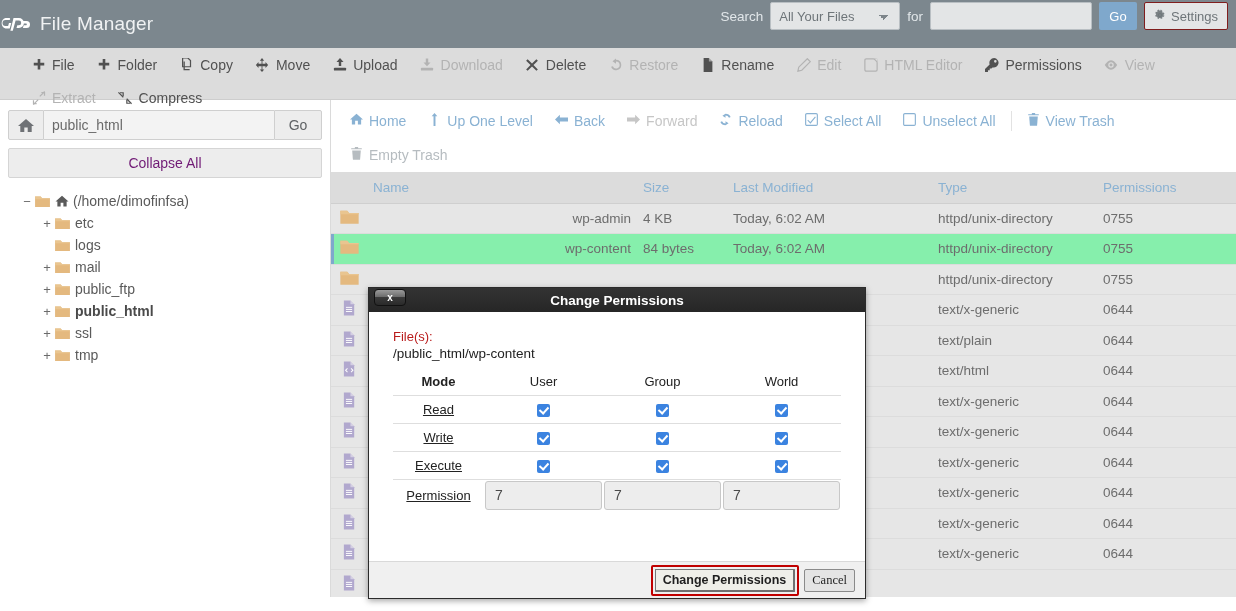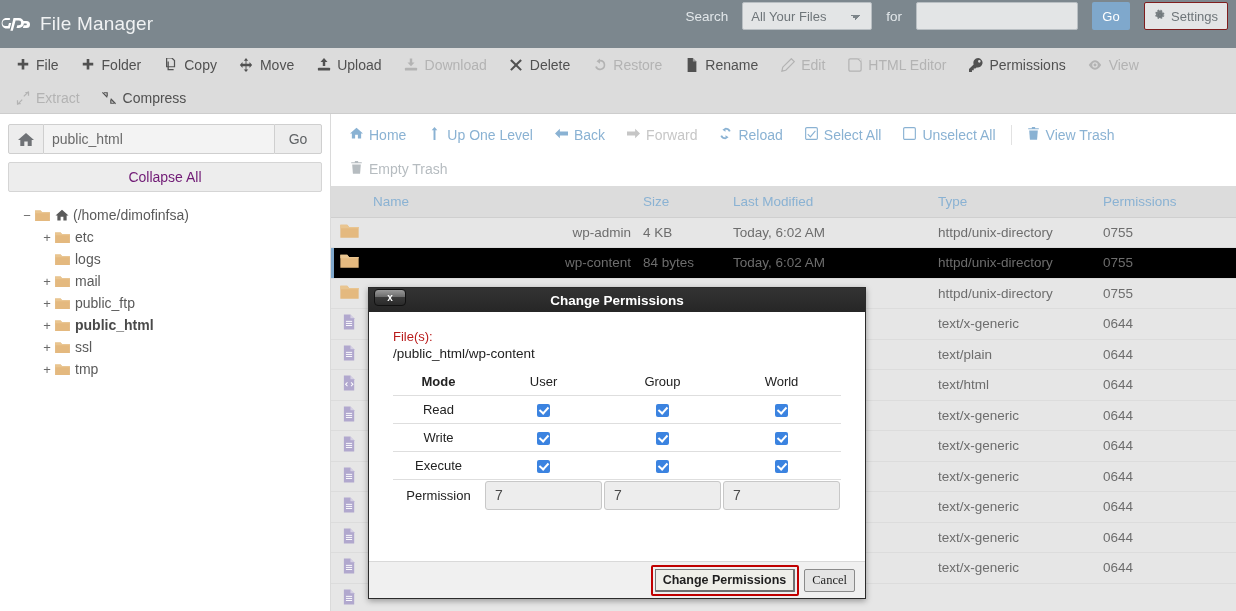--- a/index.html
+++ b/index.html
@@ -17,21 +17,21 @@
   
   #topbar {
     height:48px; background:#7c878e; color:#e6eaec;
     display:flex; align-items:center; position:relative;
   }
   #brand { display:flex; align-items:center; }
   .cp-logo { width:30px; height:26px; margin-right:10px; }
   #app-title { font-size:19px; color:#f0f2f3; font-weight:400; letter-spacing:.2px;}
   #search-area {
     position:absolute; right:8px; top:0; height:32px;
-    display:flex; align-items:center; gap:14px;
+    display:flex; align-items:center; gap:7px;
   }
   #search-area .lbl { color:#e2e7ea; font-size:13.5px; }
   #search-scope {
     width:130px; height:28px; border:1px solid #b9bfc3; background:#e3e5e6;
     color:#6e7579; font-size:13px; padding-left:8px;
     font-family:"Liberation Sans", sans-serif; border-radius:2px;
     -webkit-appearance:none; appearance:none;
     background-image:linear-gradient(45deg,transparent 50%,#7d858a 50%),linear-gradient(135deg,#7d858a 50%,transparent 50%);
     background-position:calc(100% - 15px) 12px, calc(100% - 10px) 12px;
     background-size:5px 5px,5px 5px; background-repeat:no-repeat;
@@ -49,21 +49,21 @@
   #settings-btn {
     height:28px; background:#e3e5e6; border:1px solid #7f1d1d; border-radius:2px;
     color:#6e7579; font-size:13px; padding:0 9px; cursor:pointer;
     display:flex; align-items:center; gap:5px;
     font-family:"Liberation Sans", sans-serif;
   }
 
   
   #toolbar {
     background:#dcdcdc; border-bottom:1px solid #cdcdcd;
-    padding:0 4px; height:66px; position:relative;
+    padding:0 20px; height:52px; position:relative;
   }
   .tb-row { display:flex; align-items:center; height:33px; }
   .tb-btn {
     display:flex; align-items:center; gap:6px;
     padding:0 11px; height:33px; font-size:14px; color:#515151;
     cursor:pointer; white-space:nowrap;
   }
   .tb-btn.disabled { color:#b3b3b3; cursor:default; }
   .tb-btn .ic { display:inline-flex; width:15px; justify-content:center; font-size:14px; }
 
@@ -119,21 +119,21 @@
     background:#dcdcdc; color:#8ab2d3; font-weight:normal; font-size:13.5px;
     text-align:left; height:31px; padding:0 6px; border-bottom:1px solid #cfcfcf;
     cursor:pointer;
   }
   table.ftable td {
     height:30.5px; font-size:13.5px; color:#6d6d6d; padding:0 6px;
     border-bottom:1px solid #dcdcdc; overflow:hidden; white-space:nowrap;
   }
   tr.r-odd td { background:#e6e6e6; }
   tr.r-even td { background:#e6e6e6; }
-  tr.selected td { background:#000000; }
+  tr.selected td { background:#86efac; }
   tr.selected td.c-icon { box-shadow: inset 3px 0 0 #7fa8cc; }
   .c-icon { width:36px; text-align:center; padding:0 !important;}
   .c-name { width:270px;text-align:right; }
   .c-size { width:90px; }
   .c-mod  { width:205px; }
   .c-type { width:165px; }
   .c-perm { width:auto; }
 
   
   #modal {
@@ -158,21 +158,21 @@
   .fl-label { font-size:13px; color:#b91c1c; line-height:17px; }
   .fl-path { font-size:13.5px; color:#222; line-height:17px; margin-bottom:6px;}
   table.perm { width:100%; border-collapse:collapse; margin-top:4px; }
   table.perm th {
     font-size:13px; color:#222; text-align:center; height:27px;
     border-bottom:1px solid #dedede; font-weight:normal;
   }
   table.perm th.mode-h { font-weight:bold; width:100px; }
   table.perm td {
     height:28px; text-align:center; border-bottom:1px solid #dedede;
-    font-size:13px; color:#222;
+    font-size:13px; color:#222;text-decoration:underline;
   }
   table.perm td.mode-c { width:100px; }
   table.perm tr.perm-row td { border-bottom:1px solid #dedede; }
   table.perm tr.last-row td { border-bottom:none; }
   .cbx {
     width:13px; height:13px; background:#3b83e0; border-radius:2px;
     display:inline-block; position:relative; cursor:pointer; vertical-align:middle;
   }
   .cbx:after {
     content:""; position:absolute; left:4px; top:1px; width:4px; height:7px;

